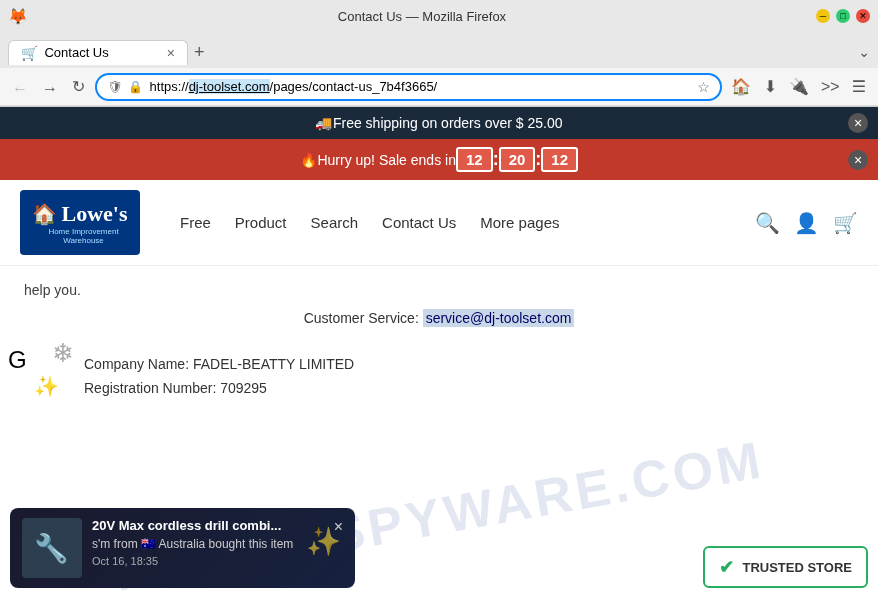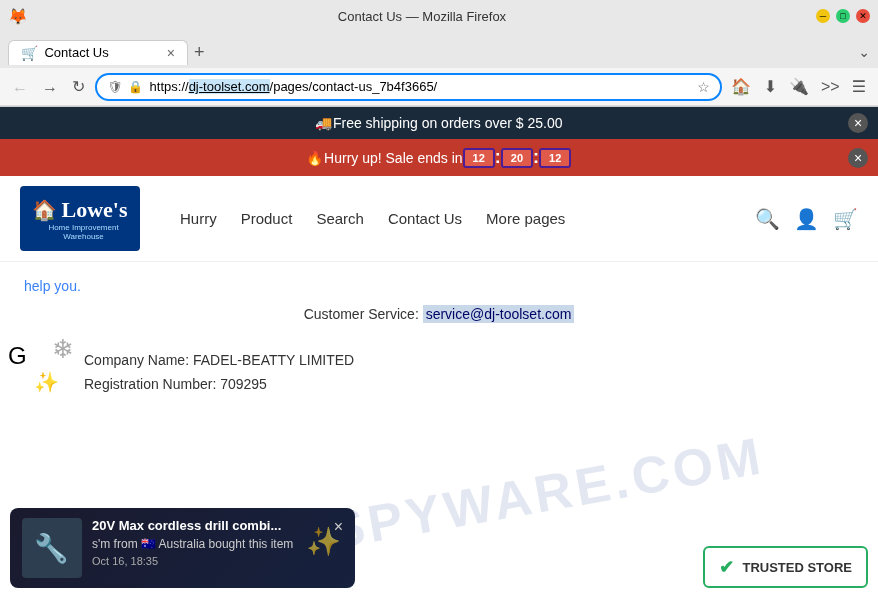--- a/index.html
+++ b/index.html
@@ -36,38 +36,38 @@
 
     
     .page-content { background: #fff; }
 
     
     .banner-shipping { background: #1a2a3a; color: #fff; text-align: center; padding: 8px 16px; font-size: 14px; position: relative; }
     .banner-close { position: absolute; right: 10px; top: 50%; transform: translateY(-50%); background: #555; color: #fff; border: none; border-radius: 50%; width: 20px; height: 20px; cursor: pointer; font-size: 14px; display: flex; align-items: center; justify-content: center; }
 
     
     .banner-countdown { background: #c0392b; color: #fff; text-align: center; padding: 8px 16px; font-size: 14px; display: flex; align-items: center; justify-content: center; position: relative; }
-    .countdown-box { background: #c0392b; border: 2px solid #4c1d95; padding: 2px 8px; border-radius: 3px; font-weight: bold; font-size: 11px; background-color: #e05a4a; }
+    .countdown-box { background: #c0392b; border: 2px solid #ffffff; padding: 2px 8px; border-radius: 3px; font-weight: bold; font-size: 15px; background-color: #e05a4a; }
     .countdown-sep { font-size: 18px; font-weight: bold; }
     .banner-close-red { position: absolute; right: 10px; top: 50%; transform: translateY(-50%); background: #555; color: #fff; border: none; border-radius: 50%; width: 20px; height: 20px; cursor: pointer; font-size: 14px; display: flex; align-items: center; justify-content: center; }
 
     
     .site-navbar { display: flex; align-items: center; padding: 10px 20px; border-bottom: 1px solid #eee; background: #fff; }
     .site-logo { width: 120px; height: 65px; background: #003580; border-radius: 4px; display: flex; align-items: center; justify-content: center; flex-direction: column; color: #fff; }
     .logo-text { font-size: 22px; font-weight: bold; font-family: serif; color: #fff; }
     .logo-subtitle { font-size: 8px; color: #adf; text-align: center; padding-left: 7px; }
     .logo-house { font-size: 20px; }
     .site-nav-links { display: flex; gap: 24px; margin-left: 40px; align-items: center; }
     .site-nav-link { color: #333; text-decoration: none; font-size: 15px; cursor: pointer; }
     .site-nav-icons { margin-left: auto; display: flex; gap: 14px; align-items: center; }
     .site-nav-icon { font-size: 20px; color: #333; cursor: pointer; }
 
     
     .main-content { padding: 16px 24px; background: #fff; }
-    .help-text { color: #3b82f6; font-size: 14px; margin-bottom: 12px; }
+    .help-text { color: #404040; font-size: 14px; margin-bottom: 12px; }
     .customer-service { color: #333; font-size: 14px; margin-bottom: 20px; text-align: center; }
     .service-email { background: #c8d8e8; color: #006; font-size: 14px; padding: 1px 3px; }
 
     .company-info { padding: 10px 0 10px 60px; }
     .company-row { font-size: 14px; color: #333; margin-bottom: 8px; }
 
     
     .watermark { position: absolute; top: 220px; left: 0; right: 0; text-align: center; font-size: 52px; font-weight: bold; color: rgba(100,120,180,0.18); transform: rotate(-10deg); pointer-events: none; z-index: 10; letter-spacing: 4px; }
 
     
@@ -161,21 +161,21 @@
     <div class="site-navbar">
       <div class="site-logo">
         <div style="display:flex;align-items:center;gap:4px;">
           <span class="logo-house">🏠</span>
           <span class="logo-text">Lowe's</span>
         </div>
         <span class="logo-subtitle">Home Improvement Warehouse</span>
       </div>
 
       <nav class="site-nav-links">
-        <a class="site-nav-link">Hurry</a>
+        <a class="site-nav-link">Free</a>
         <a class="site-nav-link">Product</a>
         <a class="site-nav-link">Search</a>
         <a class="site-nav-link">Contact Us</a>
         <a class="site-nav-link">More pages</a>
       </nav>
 
       <div class="site-nav-icons">
         <span class="site-nav-icon">🔍</span>
         <span class="site-nav-icon">👤</span>
         <span class="site-nav-icon">🛒</span>

